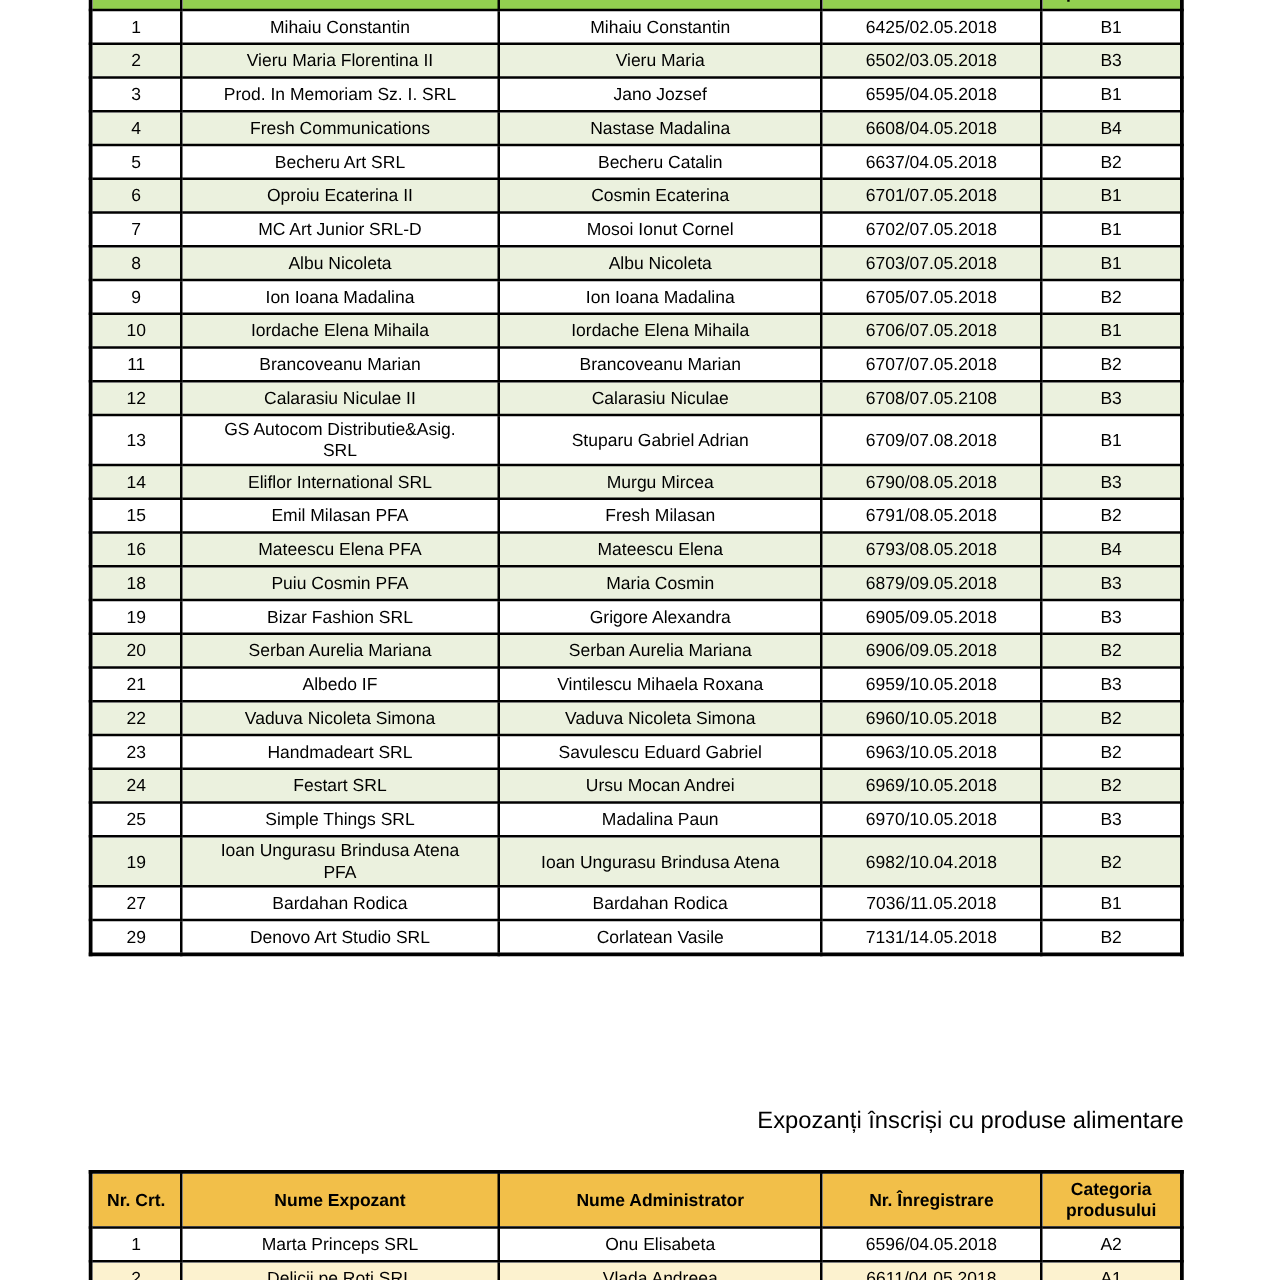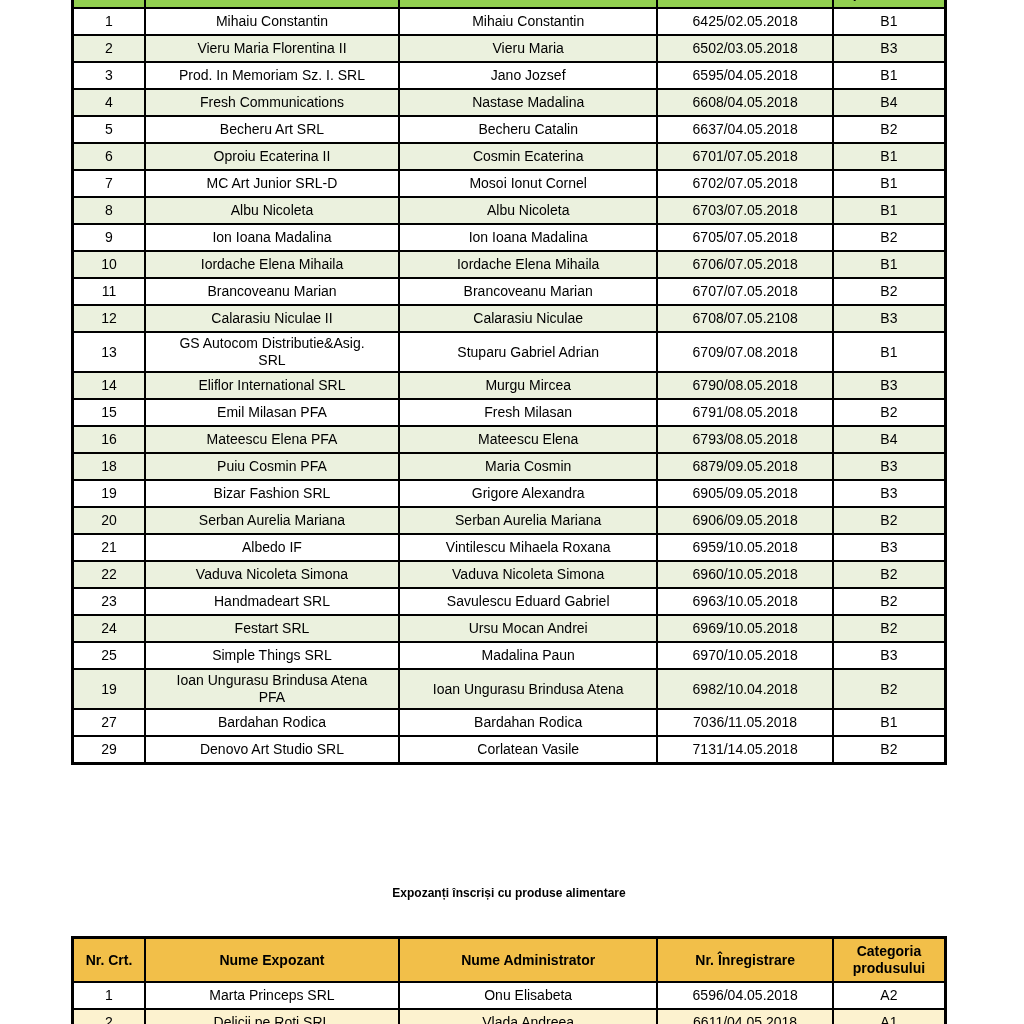--- a/index.html
+++ b/index.html
@@ -56,23 +56,23 @@
     align-items:center;
     justify-content:center;
     font-weight:bold;
     font-size:14px;
     line-height:17px;
   }
   
   .section-title{
     position:absolute;
     top:886px;left:71px;width:876px;
-    text-align:center;
-    font-weight:bold;
-    font-size:12px;
+    text-align:right;
+    font-weight:normal;
+    font-size:19px;
   }
   
   .t2{top:936px;border:3px solid var(--border-col);}
   .t2 thead th{
     background:var(--gold-header);
     font-weight:bold;
     padding:4px;
   }
 </style>
 </head>

